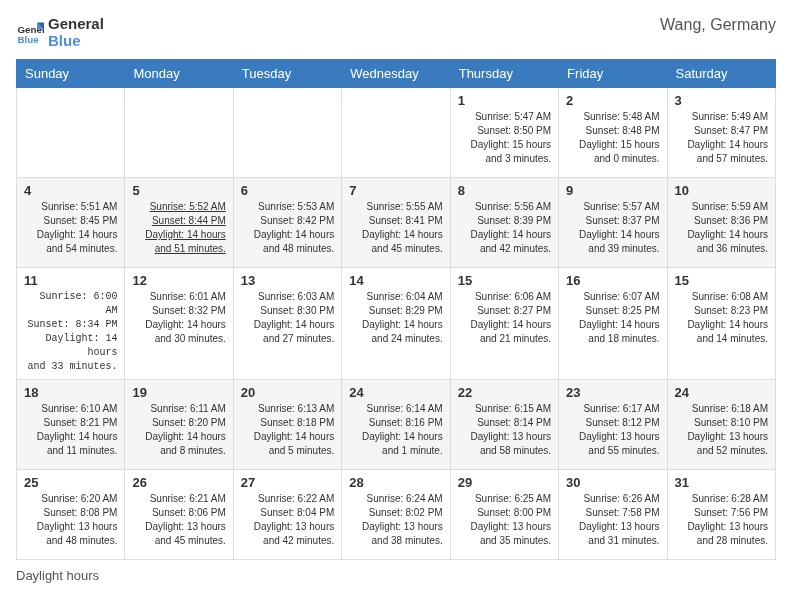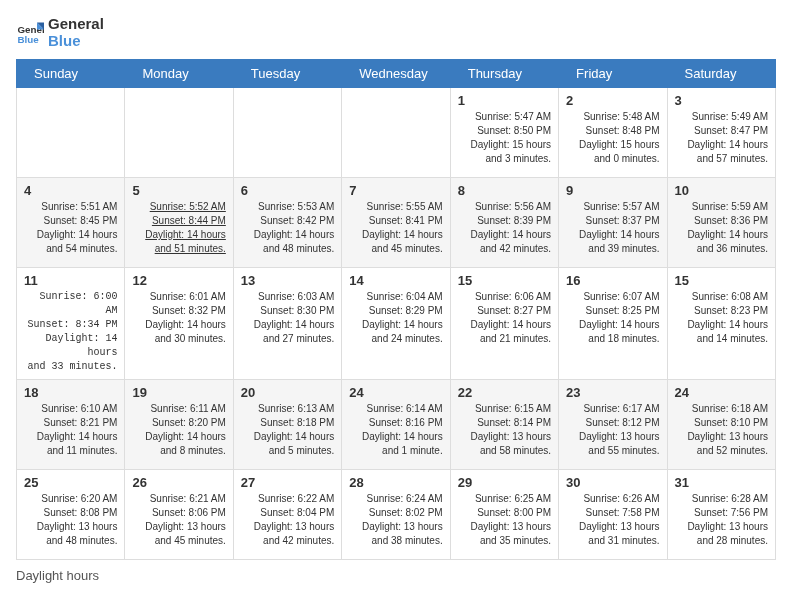--- a/index.html
+++ b/index.html
@@ -39,21 +39,21 @@
     }
     .calendar {
       width: 100%;
       border-collapse: collapse;
       font-size: 11px;
     }
     .calendar th {
       background-color: #3a7bbf;
       color: white;
       text-align: left;
-      padding: 6px 17px;
+      padding: 6px 8px;
       font-size: 13px;
       font-weight: normal;
       border: 1px solid #3a7bbf;
       margin-top: 36px;
     }
     .calendar td {
       vertical-align: top;
       padding: 5px 7px;
       border: 1px solid #ddd;
       width: 108px;
@@ -95,20 +95,21 @@
       <text x="2" y="34" font-size="14" font-weight="bold" fill="#4a90d9">Blue</text>
       <polygon points="30,5 40,15 30,15" fill="#4a90d9"></polygon>
       <polygon points="30,5 40,5 40,15" fill="#2a5fa0"></polygon>
     </svg>
     <div>
       <div style="font-size:15px;font-weight:bold;color:#333;line-height:1.1;">General</div>
       <div style="font-size:15px;font-weight:bold;color:#4a90d9;line-height:1.1;">Blue</div>
     </div>
   </div>
   <div class="title-block">
+    <div class="location">Wang, Germany</div>
   </div>
 </div>
 
 <table class="calendar">
   <thead>
     <tr>
     <th>Sunday</th>
         <th>Monday</th>
         <th>Tuesday</th>
         <th>Wednesday</th>

